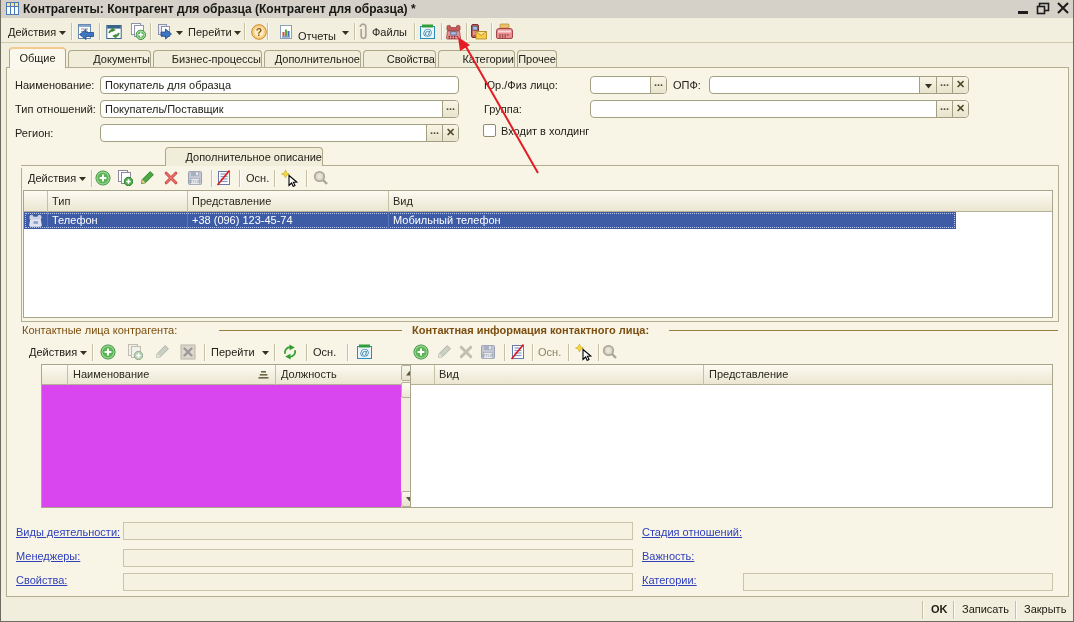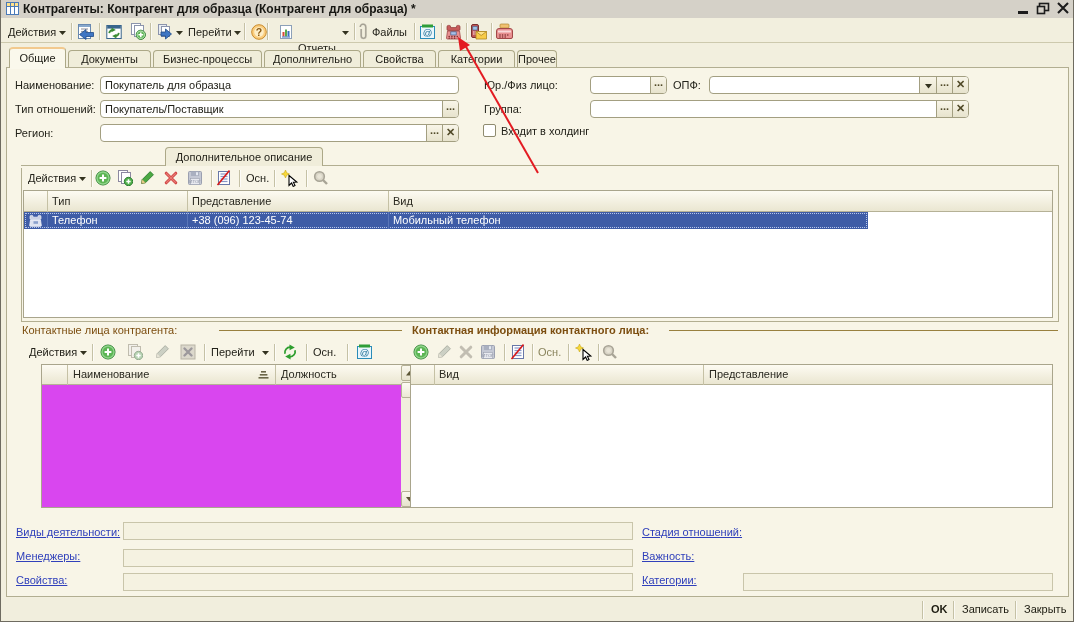--- a/index.html
+++ b/index.html
@@ -7,21 +7,21 @@
 body{font-family:"Liberation Sans",sans-serif;font-size:11px;color:#23221a}
 #win{position:relative;width:1074px;height:622px;background:#f2efde;border-left:1px solid #6e6b60;border-right:1px solid #6e6b60;border-bottom:1px solid #6e6b60;overflow:hidden}
 .ab{position:absolute}
 .lbl{position:absolute;white-space:nowrap}
 .sep{position:absolute;width:1px;background:#c5c1a5;box-shadow:1px 0 0 rgba(255,255,255,.7)}
 .fld{position:absolute;background:#fff;border:1px solid #a39f81;border-radius:4px}
 .fbtn{position:absolute;top:0;bottom:0;background:linear-gradient(#f8f5e8,#e7e3cd);border-left:1px solid #a39f81;color:#514a28;text-align:center}
 .link{position:absolute;color:#3040bb;text-decoration:underline;white-space:nowrap}
 .bfld{position:absolute;background:#f5f2e1;border:1px solid #c9c5aa;height:18px}
 .wfld{position:absolute;background:#fff;border:1px solid #c9c5aa;height:18px}
-.tab{position:absolute;background:#f0edda;border:1px solid #aca887;border-bottom:none;border-radius:4px 4px 0 0;text-align:center;color:#23221a}
+.tab{position:absolute;background:#f0edda;border:1px solid #aca887;border-bottom:none;border-radius:4px 4px 0 0;text-align:right;color:#23221a}
 .tabact{position:absolute;background:#faf8ec;border:1px solid #aca887;border-bottom:none;border-radius:4px 4px 0 0;border-top:2px solid #f2c98e;text-align:center;z-index:3}
 .hdrtxt{position:absolute;color:#2a2920}
 </style>
 </head>
 <body>
 <div id="win">
 <div class="ab" style="left:0;top:0;width:1074px;height:22px;background:#d5d1c8;border-bottom:1px solid #989488">
   <svg class="ab" style="left:5px;top:2px" width="13" height="13" viewBox="0 0 13 13">
     <rect x="0.5" y="0.5" width="12" height="12" fill="#fff" stroke="#4a7ab8"></rect>
     <rect x="1" y="1" width="11" height="3" fill="#ffe18a"></rect>
@@ -90,21 +90,21 @@
     <text x="8" y="11.6" font-family="Liberation Sans" font-size="10.5" font-weight="bold" fill="#8a5a14" text-anchor="middle">?</text>
   </svg>
   <div class="sep" style="left:266px;top:5px;height:17px"></div>
   <svg class="ab" style="left:277px;top:6px" width="16" height="16" viewBox="0 0 16 16">
     <rect x="2.5" y="1.5" width="11" height="13" fill="#fff" stroke="#8ca0b8"></rect>
     <rect x="4.5" y="8" width="2" height="4.5" fill="#d84a3a"></rect>
     <rect x="7" y="5.5" width="2" height="7" fill="#58a84e"></rect>
     <rect x="9.5" y="7" width="2" height="5.5" fill="#3a6fc0"></rect>
     <line x1="4" y1="13" x2="12" y2="13" stroke="#3a6fc0"></line>
   </svg>
-  <div class="lbl" style="left:297px;top:24px">Отчеты</div>
+  <div class="lbl" style="left:297px;top:12px">Отчеты</div>
   <svg class="ab" style="left:341px;top:13px" width="7" height="5">
         <polygon points="0,0 7,0 3.5,4" fill="#33321f"></polygon>
       </svg>
   <div class="sep" style="left:353px;top:5px;height:17px"></div>
   <svg class="ab" style="left:356px;top:4px" width="12" height="20" viewBox="0 0 12 20">
     <path d="M3.2 5 A2.8 2.8 0 0 1 8.8 5 L8.8 14 A2.3 2.3 0 0 1 4.2 14 L4.2 7" fill="none" stroke="#c0bcae" stroke-width="1.8"></path>
     <path d="M3.2 5 A2.8 2.8 0 0 1 8.8 5 L8.8 14 A2.3 2.3 0 0 1 4.2 14 L4.2 7" fill="none" stroke="#8c887c" stroke-width=".6"></path>
   </svg>
   <div class="lbl" style="left:371px;top:8px">Файлы</div>
   <div class="sep" style="left:413px;top:5px;height:17px"></div>
@@ -149,21 +149,21 @@
         <circle cx="10.2" cy="12" r=".8" fill="#7c3030"></circle>
         <circle cx="12.8" cy="12" r=".8" fill="#7c3030"></circle>
     <circle cx="5" cy="14" r=".8" fill="#7c3030"></circle>
         <circle cx="7.6" cy="14" r=".8" fill="#7c3030"></circle>
         <circle cx="10.2" cy="14" r=".8" fill="#7c3030"></circle>
   </svg>
 </div>
 <div class="tabact" style="left:8px;top:47px;width:57px;height:21px;line-height:18px;background:#faf8ec">Общие</div>
 <div class="tab" style="left:67px;top:50px;width:83px;height:18px;line-height:17px">Документы</div>
 <div class="tab" style="left:152px;top:50px;width:109px;height:18px;line-height:17px">Бизнес-процессы</div>
-<div class="tab" style="left:263px;top:50px;width:97px;height:18px;line-height:17px">Дополнительно</div>
+<div class="tab" style="left:263px;top:50px;width:97px;height:18px;line-height:17px">Дополнительное</div>
 <div class="tab" style="left:362px;top:50px;width:73px;height:18px;line-height:17px">Свойства</div>
 <div class="tab" style="left:437px;top:50px;width:77px;height:18px;line-height:17px">Категории</div>
 <div class="tab" style="left:516px;top:50px;width:40px;height:18px;line-height:17px">Прочее</div>
 
 <div class="ab" style="left:5px;top:67px;width:1063px;height:530px;background:#f8f5e7;border:1px solid #b2ae91;z-index:1"></div>
 <div class="ab" style="left:9px;top:67px;width:55px;height:2px;background:#faf8ec;z-index:2"></div>
 
 <div class="lbl" style="left:14px;top:79px;z-index:2">Наименование:</div>
 <div class="fld" style="left:99px;top:76px;width:359px;height:18px;z-index:2;padding:2px 4px">Покупатель для образца</div>
 <div class="lbl" style="left:14px;top:103px;z-index:2">Тип отношений:</div>
@@ -310,21 +310,21 @@
     </svg>
 <div class="ab" style="left:22px;top:190px;width:1030px;height:128px;background:#fff;border:1px solid #a9a58c;z-index:2">
   <div class="ab" style="left:0;top:0;width:1028px;height:21px;background:linear-gradient(#fdfbf2,#eae6d1);border-bottom:1px solid #b5b196">
     <div class="sep" style="left:23px;top:0;height:21px;box-shadow:none"></div>
     <div class="sep" style="left:163px;top:0;height:21px;box-shadow:none"></div>
     <div class="sep" style="left:364px;top:0;height:21px;box-shadow:none"></div>
     <div class="hdrtxt" style="left:28px;top:4px">Тип</div>
     <div class="hdrtxt" style="left:168px;top:4px">Представление</div>
     <div class="hdrtxt" style="left:369px;top:4px">Вид</div>
   </div>
-  <div class="ab" style="left:0;top:21px;width:844px;height:17px;background:#3e5ca6;outline:1px dotted #b8c6ea;outline-offset:-2px;color:#fff">
+  <div class="ab" style="left:0;top:21px;width:932px;height:17px;background:#3e5ca6;outline:1px dotted #b8c6ea;outline-offset:-2px;color:#fff">
     <svg class="ab" style="left:4px;top:2px" width="15" height="13" viewBox="0 0 15 13">
       <path d="M2.5 6 L12.5 6 L13.3 11.5 Q13.4 12.3 12.5 12.3 L2.5 12.3 Q1.6 12.3 1.7 11.5 Z" fill="#dde2f0" stroke="#f2f4fa" stroke-width=".8"></path>
       <path d="M2 2.6 Q2 1.4 3.1 1.4 L3.9 1.4 Q5 1.4 5 2.6 L5 3.2 L10 3.2 L10 2.6 Q10 1.4 11.1 1.4 L11.9 1.4 Q13 1.4 13 2.6 L13 4.6 Q13 5.4 12.2 5.4 L2.8 5.4 Q2 5.4 2 4.6 Z" fill="#c8d0e4" stroke="#f0f2f8" stroke-width=".7"></path>
       <rect x="5.5" y="7.2" width="4.5" height="2.6" fill="#8aa0cc"></rect>
     </svg>
     <div class="sep" style="left:23px;top:0;height:17px;background:#5a76b8;box-shadow:none"></div>
     <div class="sep" style="left:163px;top:0;height:17px;background:#5a76b8;box-shadow:none"></div>
     <div class="sep" style="left:364px;top:0;height:17px;box-shadow:none;background:#5a76b8"></div>
     <div class="lbl" style="left:28px;top:2px">Телефон</div>
     <div class="lbl" style="left:168px;top:2px">+38 (096) 123-45-74</div>

